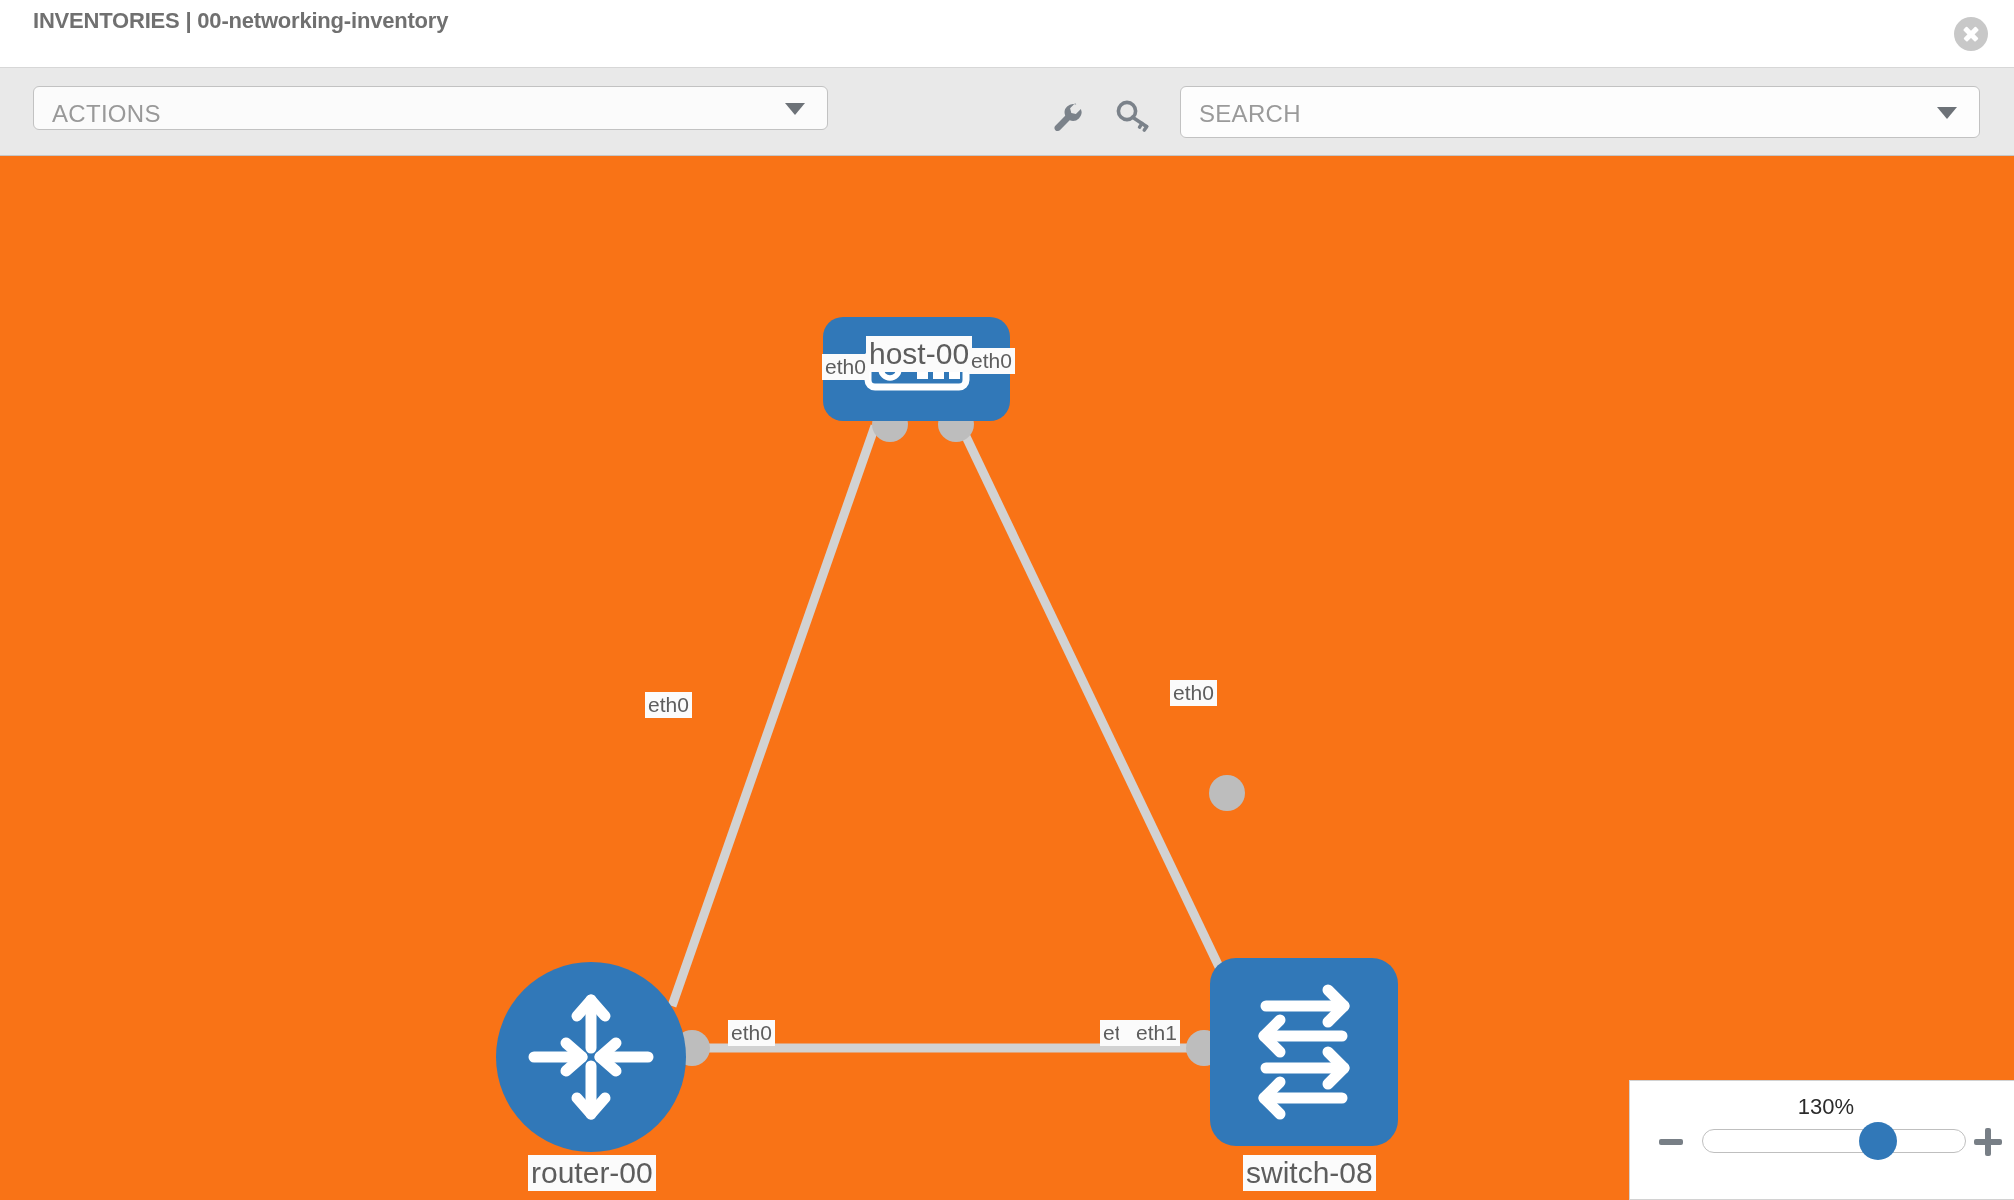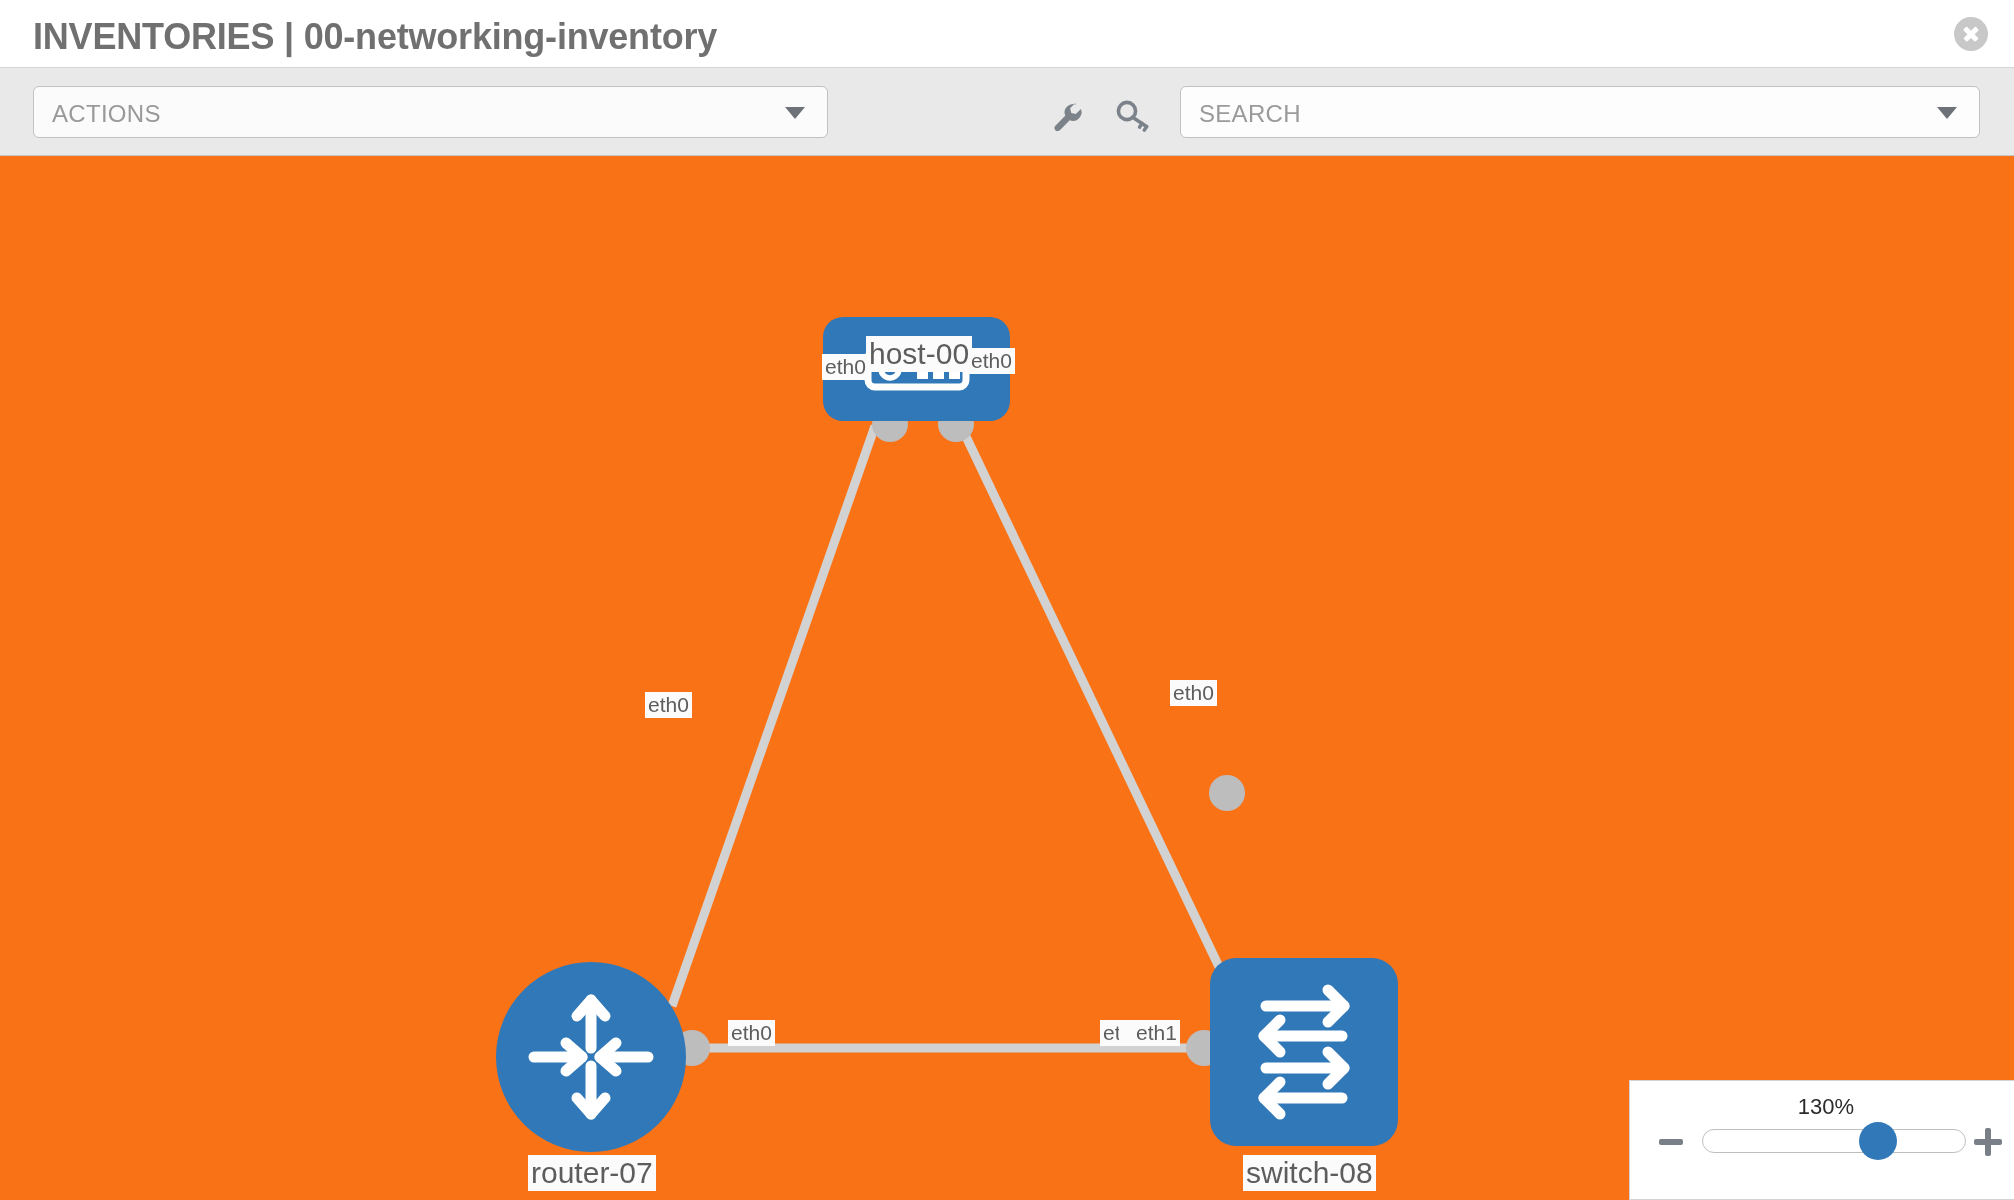--- a/index.html
+++ b/index.html
@@ -21,22 +21,22 @@
     left: 0; top: 0;
     width: 2014px;
     height: 68px;
     background: #ffffff;
     border-bottom: 1px solid #d7d7d7;
     box-sizing: border-box;
   }
   .page-title {
     position: absolute;
     left: 33px;
-    top: 16px;
-    font-size: 36px;
+    top: 8px;
+    font-size: 22px;
     font-weight: bold;
     color: #707070;
     letter-spacing: -0.2px;
     white-space: nowrap;
   }
   .close-btn {
     position: absolute;
     right: 26px;
     top: 17px;
     width: 34px;
@@ -65,21 +65,21 @@
     height: 88px;
     background: #e9e9e9;
     border-bottom: 1px solid #c6c6c6;
     box-sizing: border-box;
   }
   .actions-select {
     position: absolute;
     left: 33px;
     top: 18px;
     width: 795px;
-    height: 52px;
+    height: 44px;
     background: #fbfbfb;
     border: 1px solid #c2c2c2;
     border-radius: 6px;
     box-sizing: border-box;
     cursor: pointer;
   }
   .actions-select .sel-label {
     position: absolute;
     left: 18px;
     top: 13px;
@@ -350,21 +350,21 @@
   <span class="nlabel big" style="left:866px; top:180px;">host-00</span>
   <span class="nlabel small" style="left:968px; top:192px;">eth0</span>
 
   <span class="nlabel small" style="left:645px; top:536px;">eth0</span>
   <span class="nlabel small" style="left:1170px; top:524px;">eth0</span>
 
   <span class="nlabel small" style="left:728px; top:864px;">eth0</span>
   <span class="nlabel small" style="left:1100px; top:864px;">eth0</span>
   <span class="nlabel small" style="left:1119px; top:864px;padding-left:17px;">eth1</span>
 
-  <span class="nlabel big" style="left:528px; top:999px;">router-07</span>
+  <span class="nlabel big" style="left:528px; top:999px;">router-00</span>
   <span class="nlabel big" style="left:1243px; top:999px;">switch-08</span>
 
   <div class="zoom-panel" style="left:1620px; top:924px;margin-left:9px;">
     <div class="zoom-pct">130%</div>
     <div class="zoom-minus"></div>
     <div class="zoom-track"></div>
     <div class="zoom-thumb"></div>
     <div class="zoom-plus">
       <span class="pb h"></span>
       <span class="pb v"></span>

